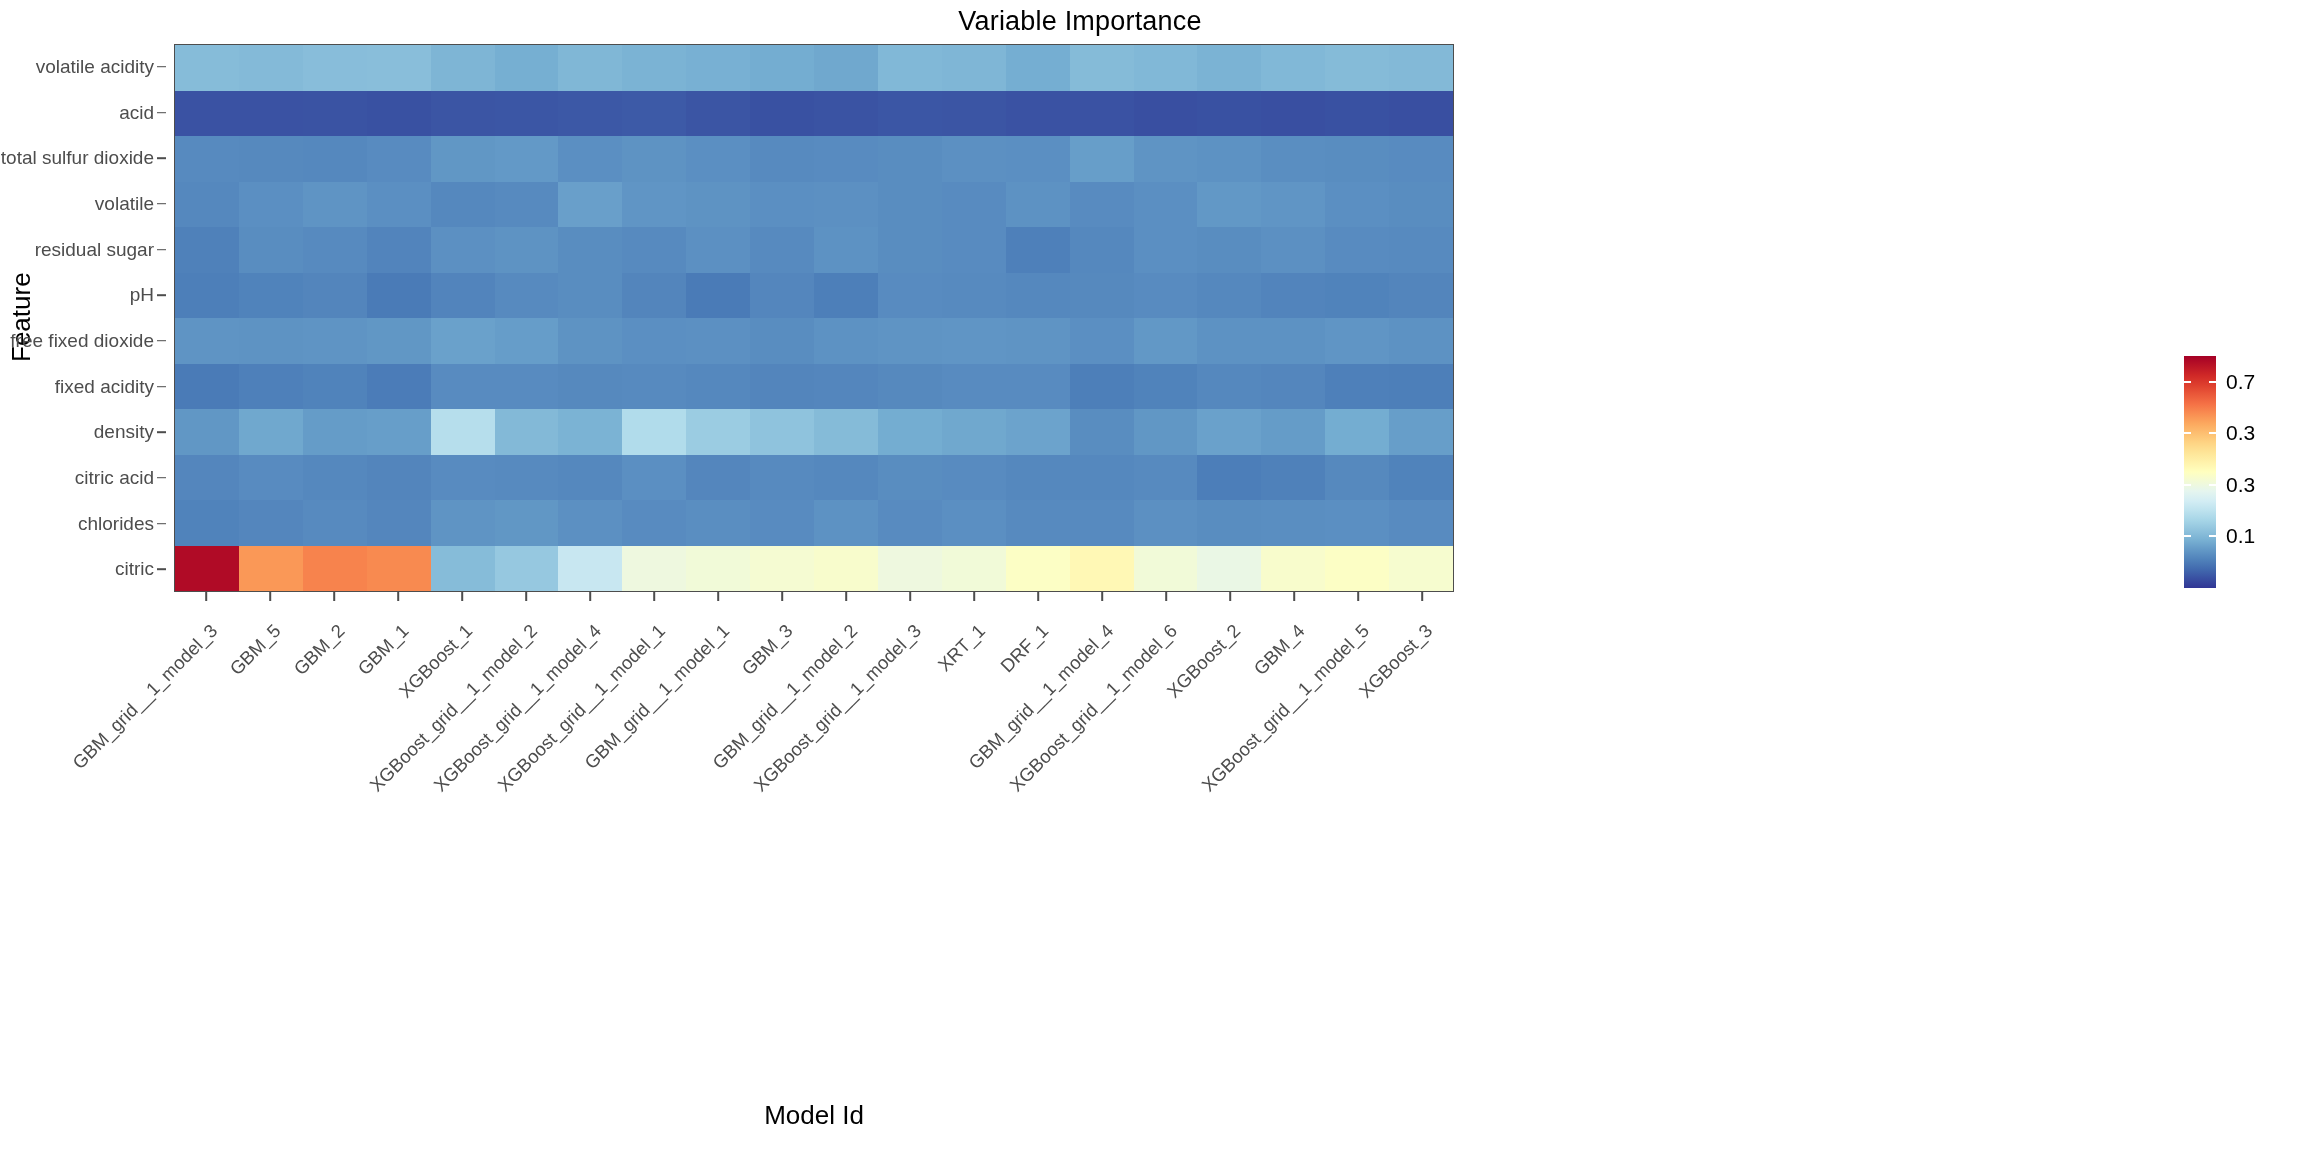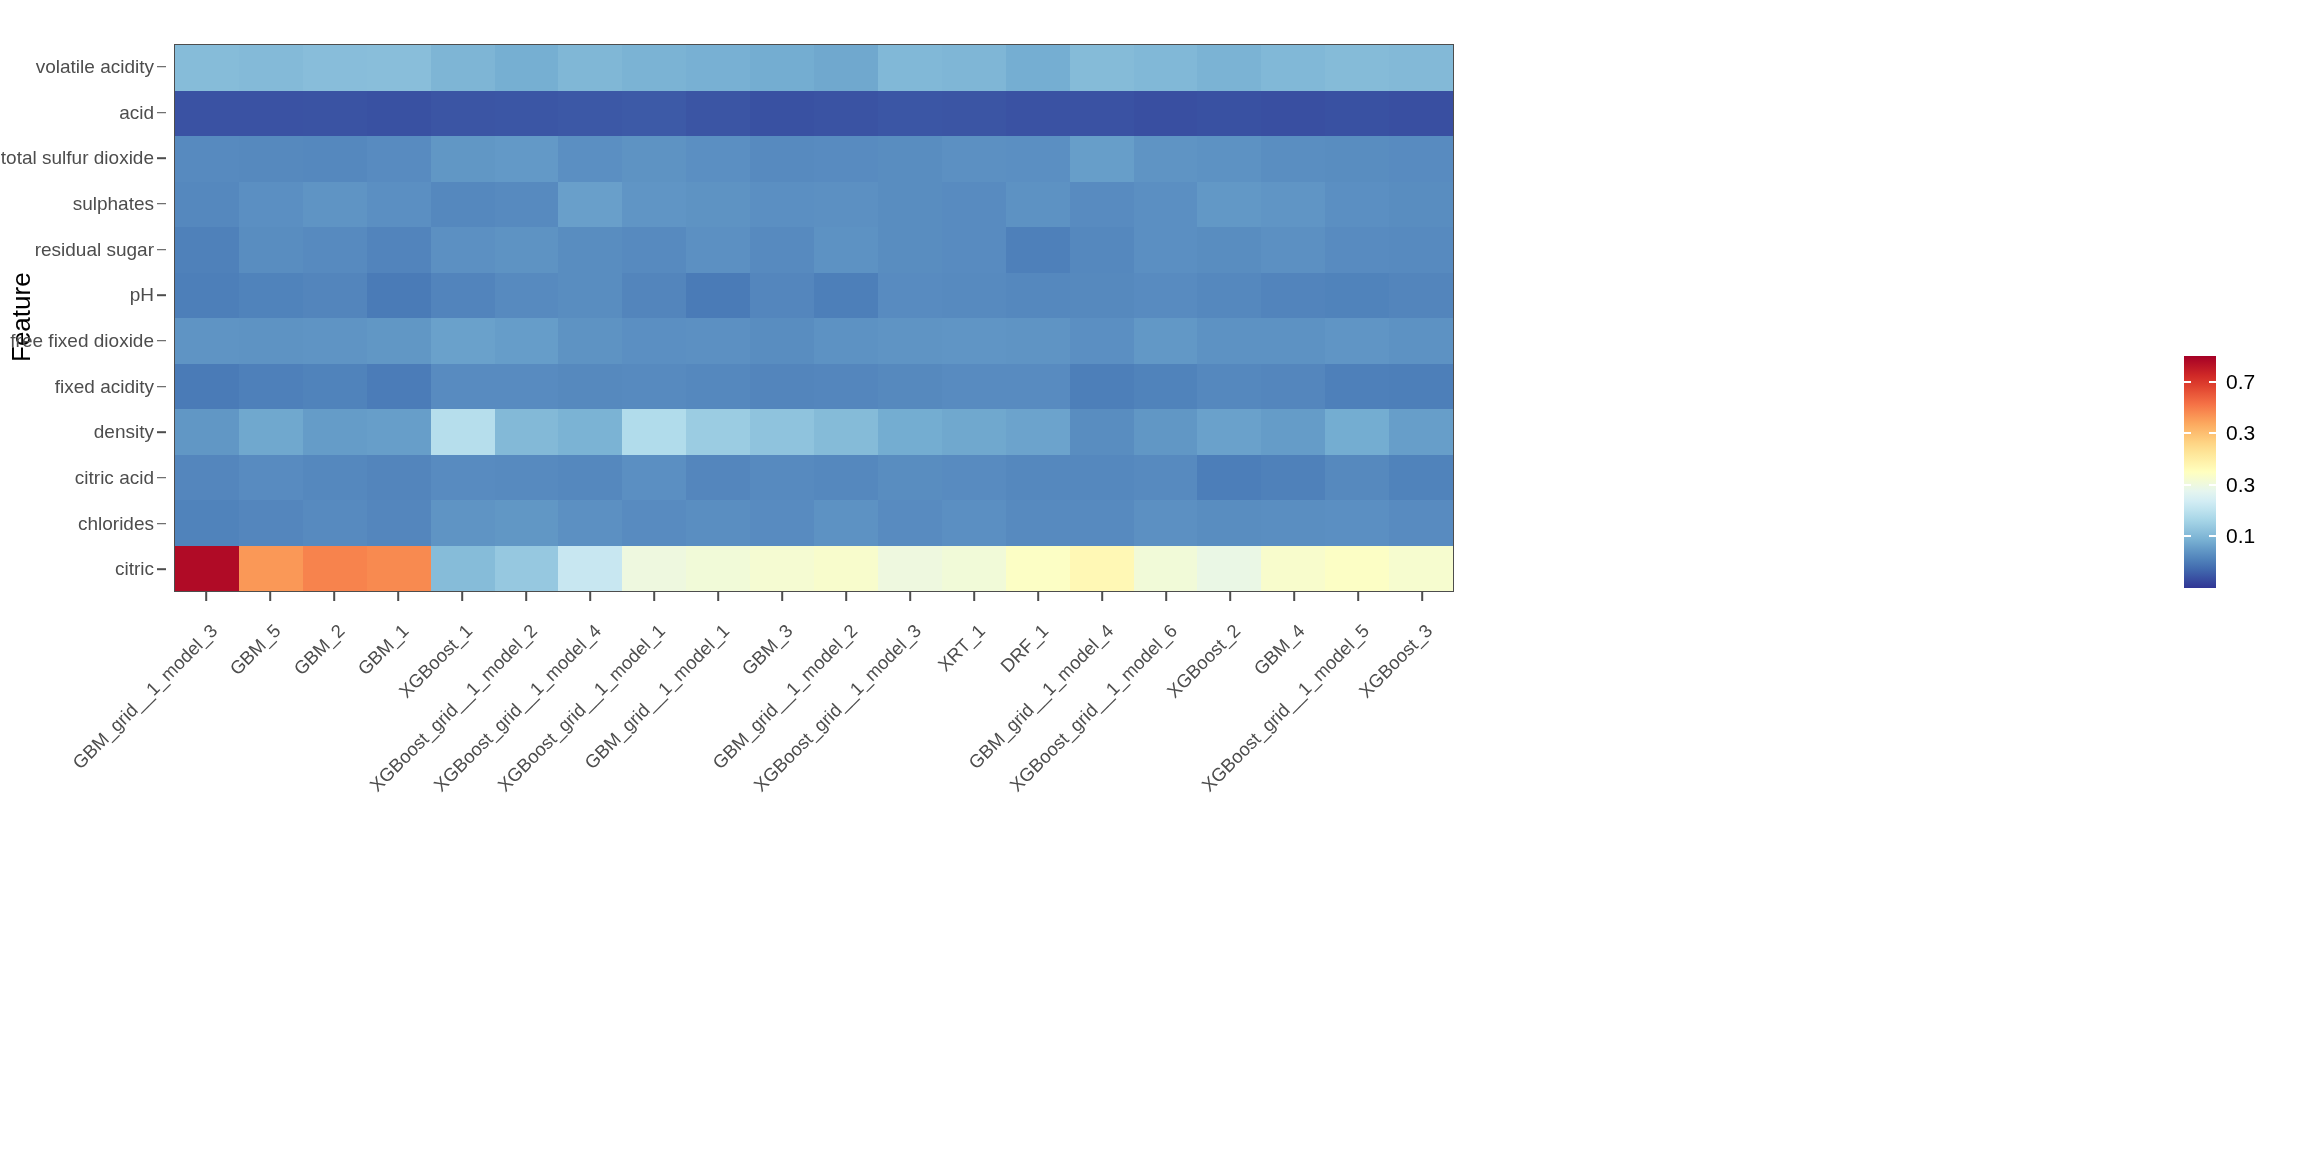--- a/index.html
+++ b/index.html
@@ -166,30 +166,31 @@
     font-size: 21px;
     color: #000000;
     white-space: nowrap;
   }
 </style>
 </head>
 <body>
 
 <div id="plot-root">
 
+  <div class="chart-title">Variable Importance</div>
 
   <div class="y-axis">
     <div class="y-axis-title">Feature</div>
   <div class="y-tick-label" style="top: 22.8333px;">volatile acidity</div>
       <div class="y-tick-mark" style="top: 22.8333px;"></div>
       <div class="y-tick-label" style="top: 68.5px;">acid</div>
       <div class="y-tick-mark" style="top: 68.5px;"></div>
       <div class="y-tick-label" style="top: 114.167px;">total sulfur dioxide</div>
       <div class="y-tick-mark" style="top: 114.167px;"></div>
-      <div class="y-tick-label" style="top: 159.833px;">sulphates</div>
+      <div class="y-tick-label" style="top: 159.833px;">volatile</div>
       <div class="y-tick-mark" style="top: 159.833px;"></div>
       <div class="y-tick-label" style="top: 205.5px;">residual sugar</div>
       <div class="y-tick-mark" style="top: 205.5px;"></div>
       <div class="y-tick-label" style="top: 251.167px;">pH</div>
       <div class="y-tick-mark" style="top: 251.167px;"></div>
       <div class="y-tick-label" style="top: 296.833px;">free fixed dioxide</div>
       <div class="y-tick-mark" style="top: 296.833px;"></div>
       <div class="y-tick-label" style="top: 342.5px;">fixed acidity</div>
       <div class="y-tick-mark" style="top: 342.5px;"></div>
       <div class="y-tick-label" style="top: 388.167px;">density</div>
@@ -523,20 +524,21 @@
       <div class="x-tick-mark" style="left: 1184px;"></div>
       <div class="x-tick-label-wrap" style="left: 1184px;">
         <div class="x-tick-label">XGBoost_grid__1_model_5</div>
       </div>
       <div class="x-tick-mark" style="left: 1248px;"></div>
       <div class="x-tick-label-wrap" style="left: 1248px;">
         <div class="x-tick-label">XGBoost_3</div>
       </div>
     </div>
 
+  <div class="x-axis-title">Model Id</div>
 
   <div class="legend">
     <div class="legend-bar" id="legend-bar" style="background: linear-gradient(rgb(165, 0, 38) 0%, rgb(186, 20, 38) 4.2%, rgb(207, 40, 39) 8.3%, rgb(222, 63, 46) 12.5%, rgb(234, 89, 58) 16.7%, rgb(245, 114, 70) 20.8%, rgb(249, 142, 82) 25%, rgb(252, 169, 95) 29.2%, rgb(253, 191, 113) 33.3%, rgb(254, 212, 132) 37.5%, rgb(254, 229, 152) 41.7%, rgb(255, 242, 171) 45.8%, rgb(255, 255, 191) 50%, rgb(242, 250, 215) 54.2%, rgb(229, 245, 239) 58.3%, rgb(211, 237, 244) 62.5%, rgb(189, 226, 238) 66.7%, rgb(166, 213, 231) 70.8%, rgb(144, 195, 221) 75%, rgb(121, 177, 211) 79.2%, rgb(100, 154, 199) 83.3%, rgb(81, 131, 187) 87.5%, rgb(66, 107, 175) 91.7%, rgb(57, 80, 162) 95.8%, rgb(49, 54, 149) 100%);"></div>
   <div class="legend-tick left" style="top: 180.444px;"></div>
       <div class="legend-tick right" style="top: 180.444px;"></div>
       <div class="legend-label" style="top: 180.444px;">0.1</div>
       <div class="legend-tick left" style="top: 128.889px;"></div>
       <div class="legend-tick right" style="top: 128.889px;"></div>
       <div class="legend-label" style="top: 128.889px;">0.3</div>
       <div class="legend-tick left" style="top: 77.3333px;"></div>

